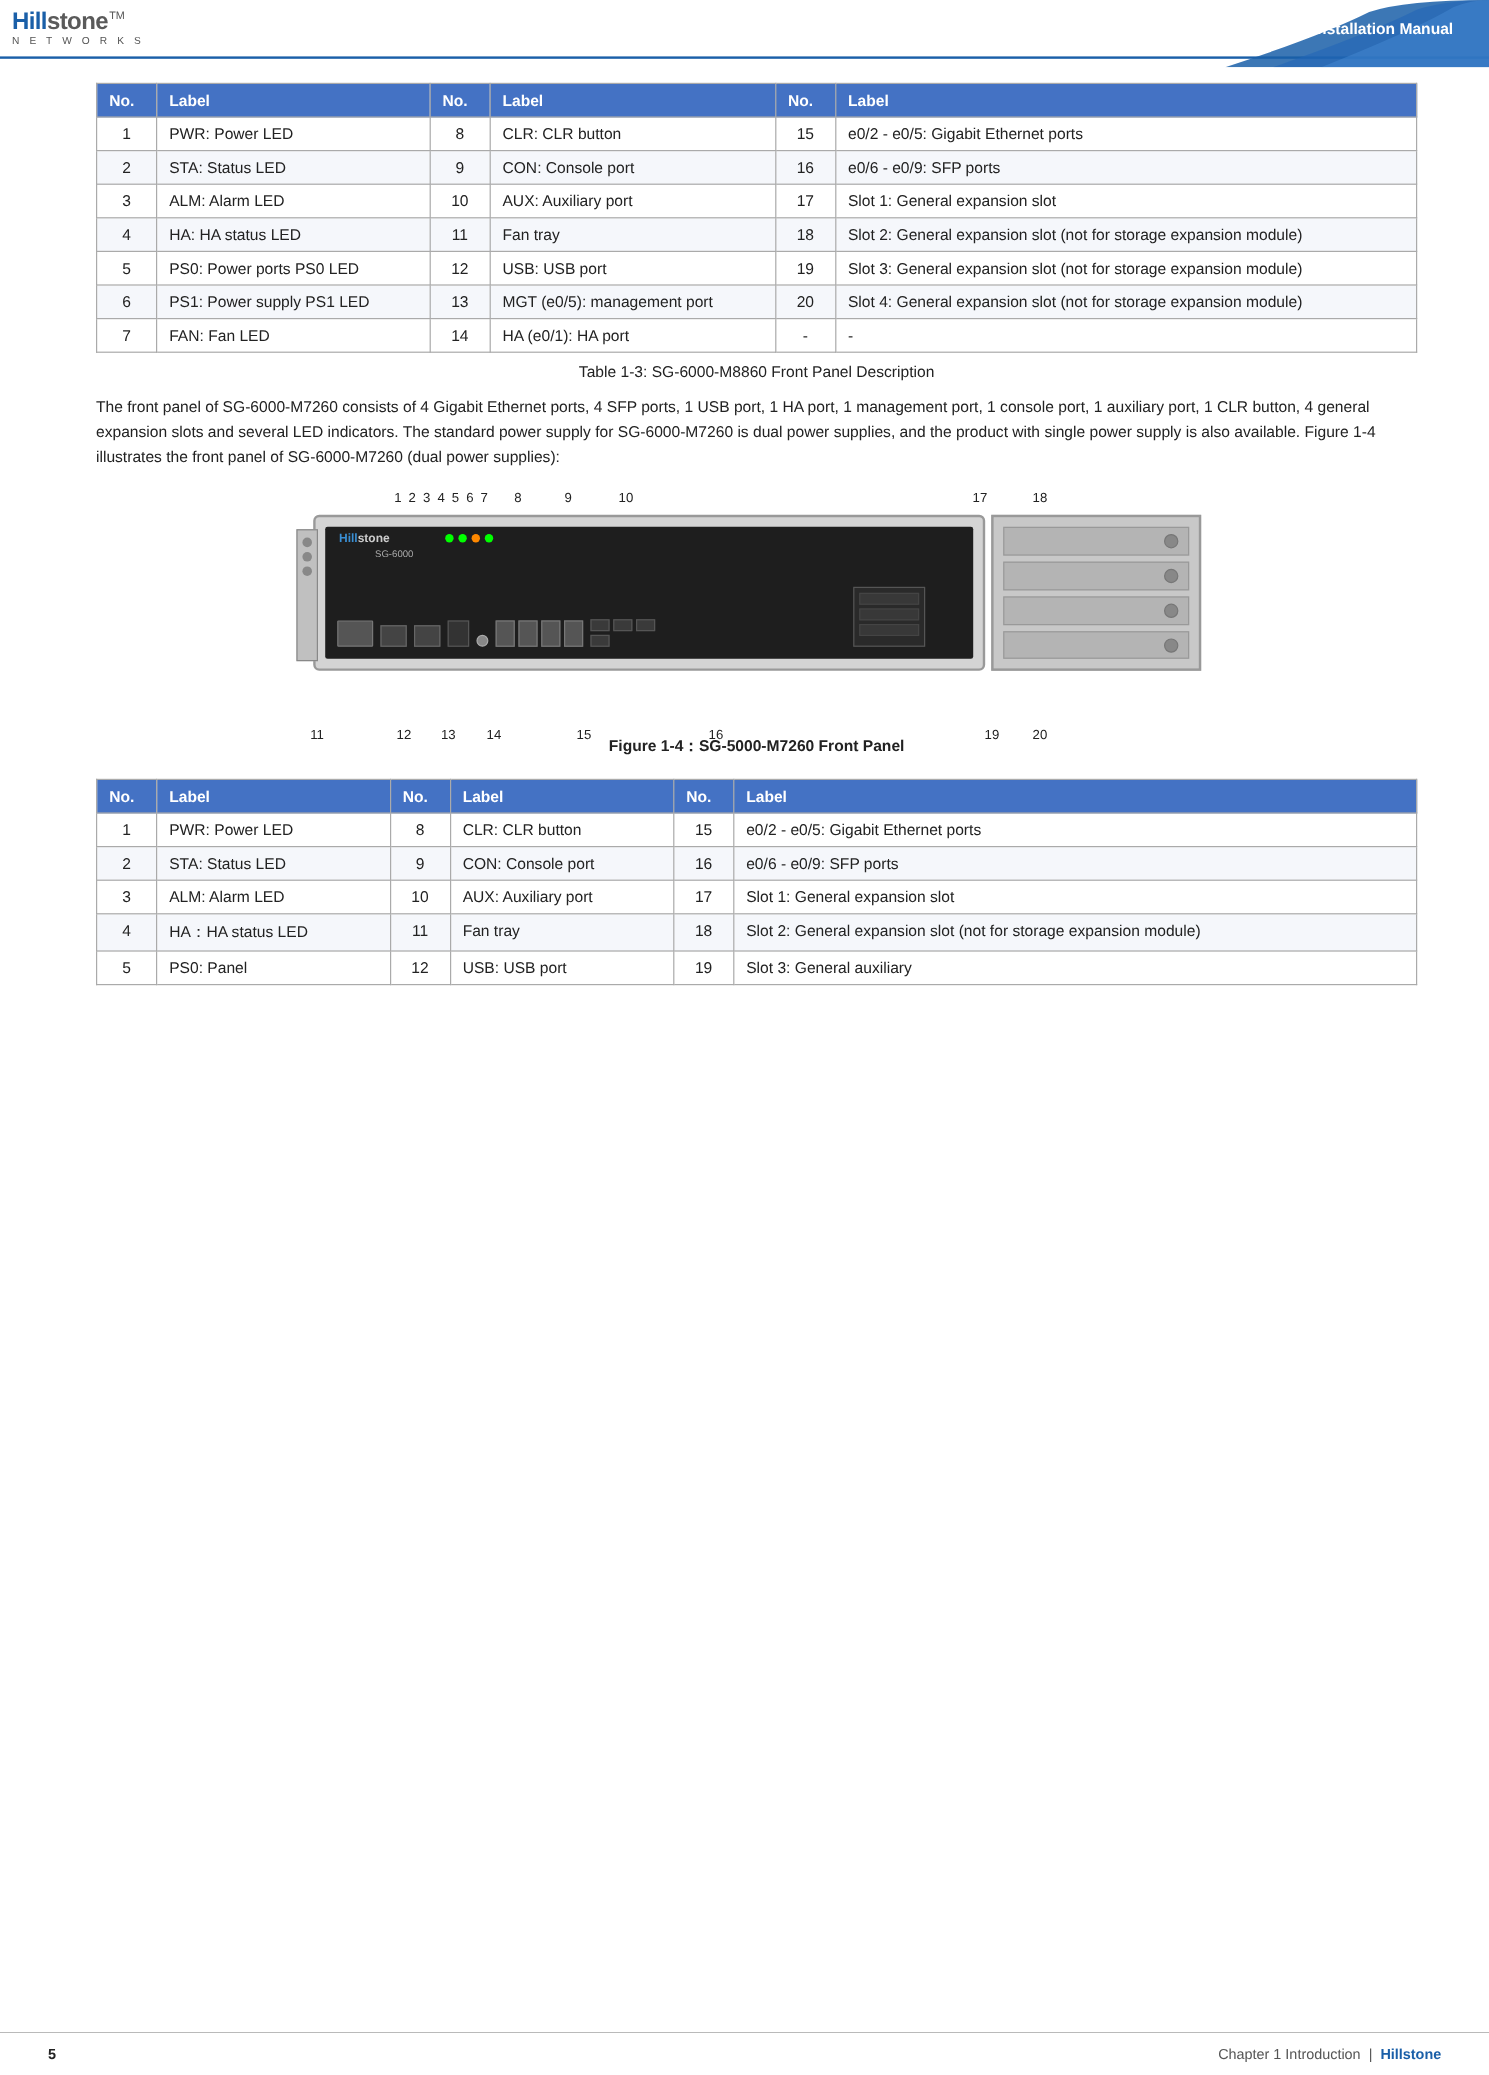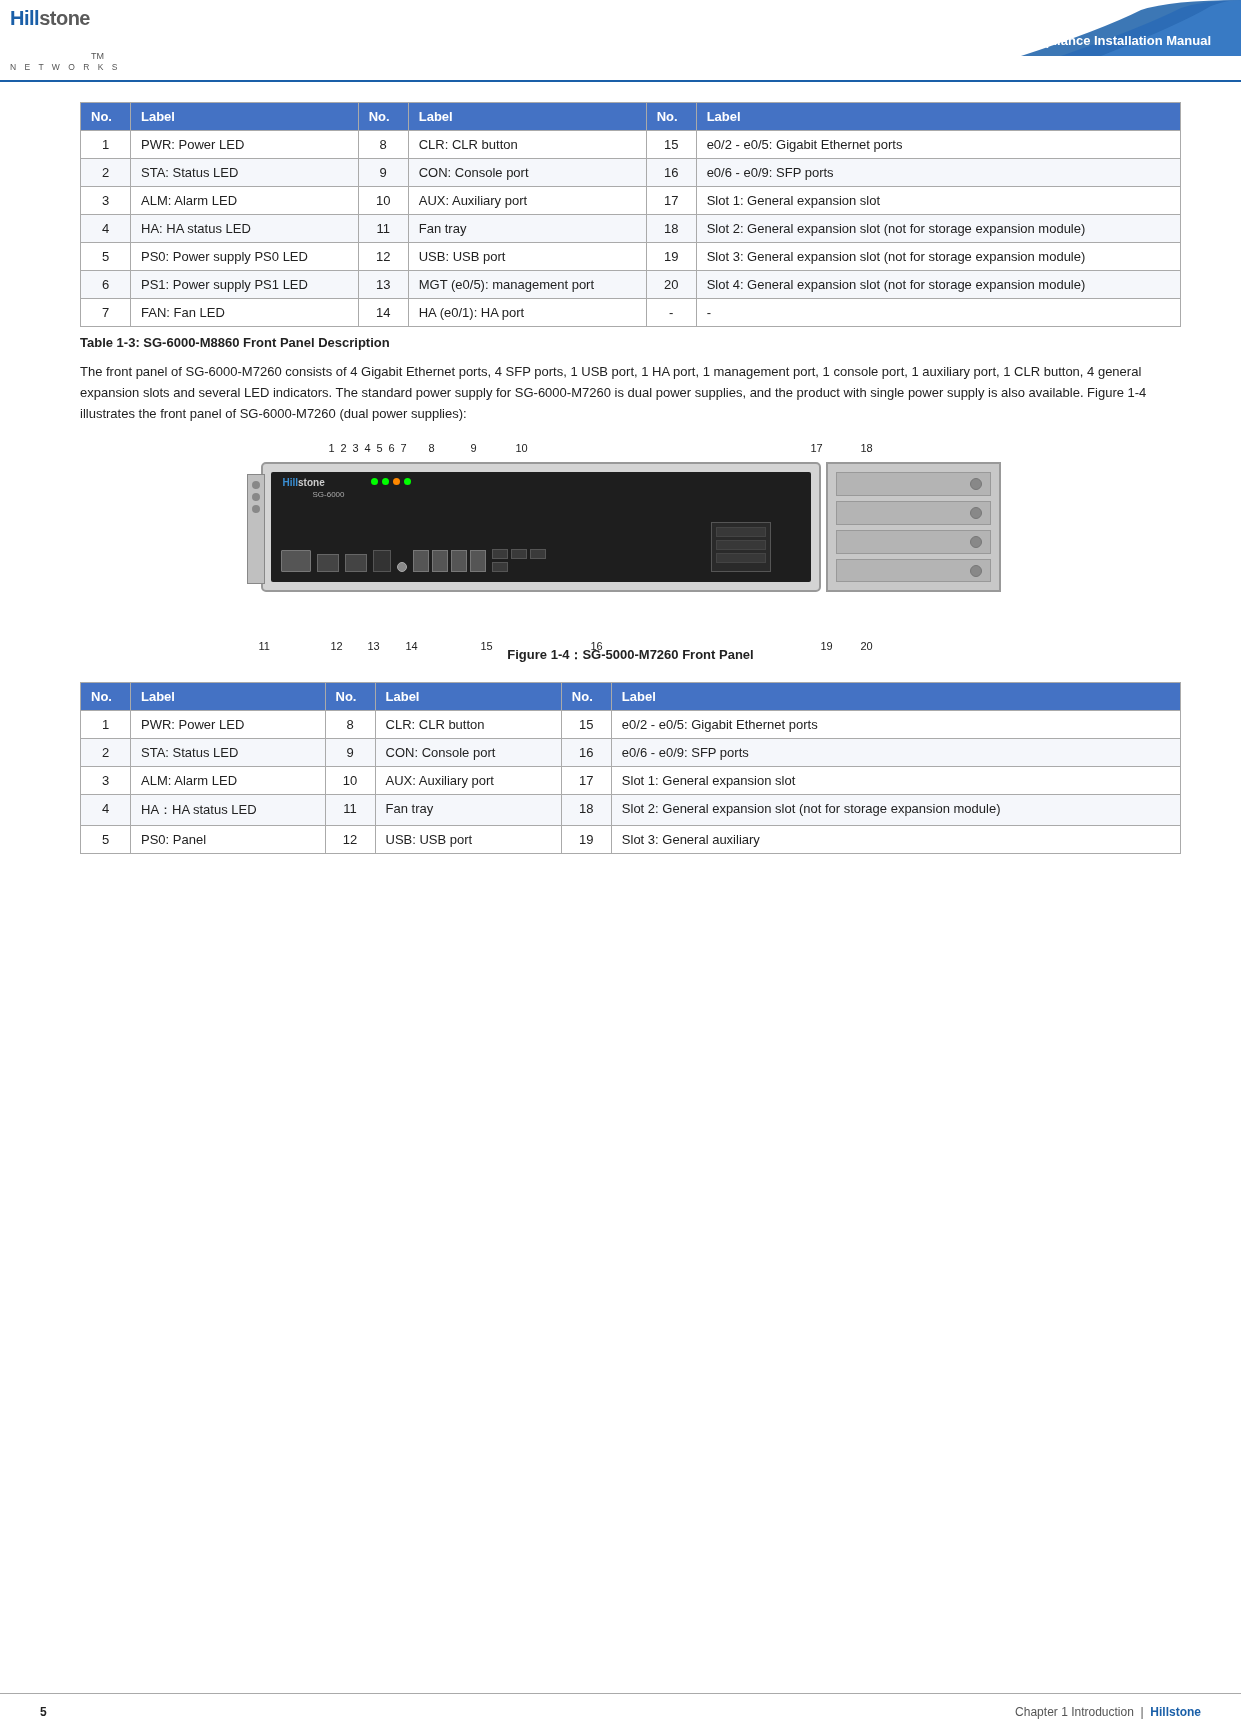--- a/index.html
+++ b/index.html
@@ -58,22 +58,22 @@
       text-align: left;
     }
     td.no-col {
       text-align: center;
       width: 50px;
     }
     tr:nth-child(even) td { background: #f5f7fb; }
     tr:nth-child(odd) td { background: #fff; }
 
     .table-caption {
-      text-align: left;
-      font-weight: bold;
+      text-align: center;
+      font-weight: normal;
       font-size: 13px;
       margin: 4px 0 12px 0;
     }
 
     .body-text {
       font-size: 13px;
       line-height: 1.6;
       margin-bottom: 16px;
       color: #222;
     }
@@ -152,21 +152,20 @@
       font-weight: 900;
       color: #5a5a5a;
       line-height: 1;
       letter-spacing: -0.5px;
     }
     .hs-tm-sup {
       font-size: 9px;
       color: #555;
       vertical-align: super;
       margin-left: 1px;
-      margin-top: 43px;
     }
     .hs-net {
       font-size: 8.5px;
       letter-spacing: 3px;
       color: #555;
       margin-top: 1px;
     }
 
     
     .wave-deco {
@@ -240,21 +239,21 @@
         <tr>
           <td class="no-col">4</td>
           <td>HA: HA status LED</td>
           <td class="no-col">11</td>
           <td>Fan tray</td>
           <td class="no-col">18</td>
           <td>Slot 2: General expansion slot (not for storage expansion module)</td>
         </tr>
         <tr>
           <td class="no-col">5</td>
-          <td>PS0: Power supply PS0 LED</td>
+          <td>PS0: Power ports PS0 LED</td>
           <td class="no-col">12</td>
           <td>USB: USB port</td>
           <td class="no-col">19</td>
           <td>Slot 3: General expansion slot (not for storage expansion module)</td>
         </tr>
         <tr>
           <td class="no-col">6</td>
           <td>PS1: Power supply PS1 LED</td>
           <td class="no-col">13</td>
           <td>MGT (e0/5): management port</td>

